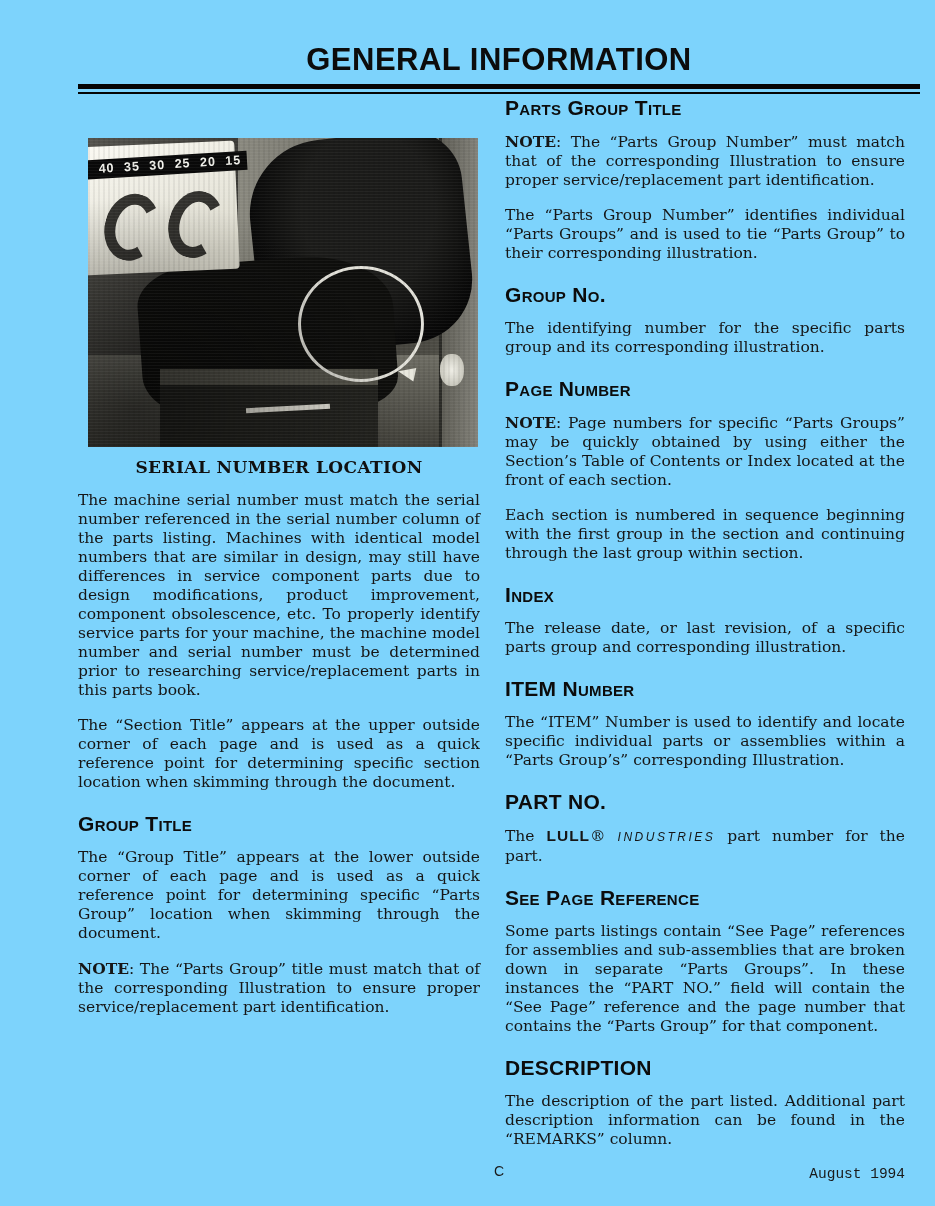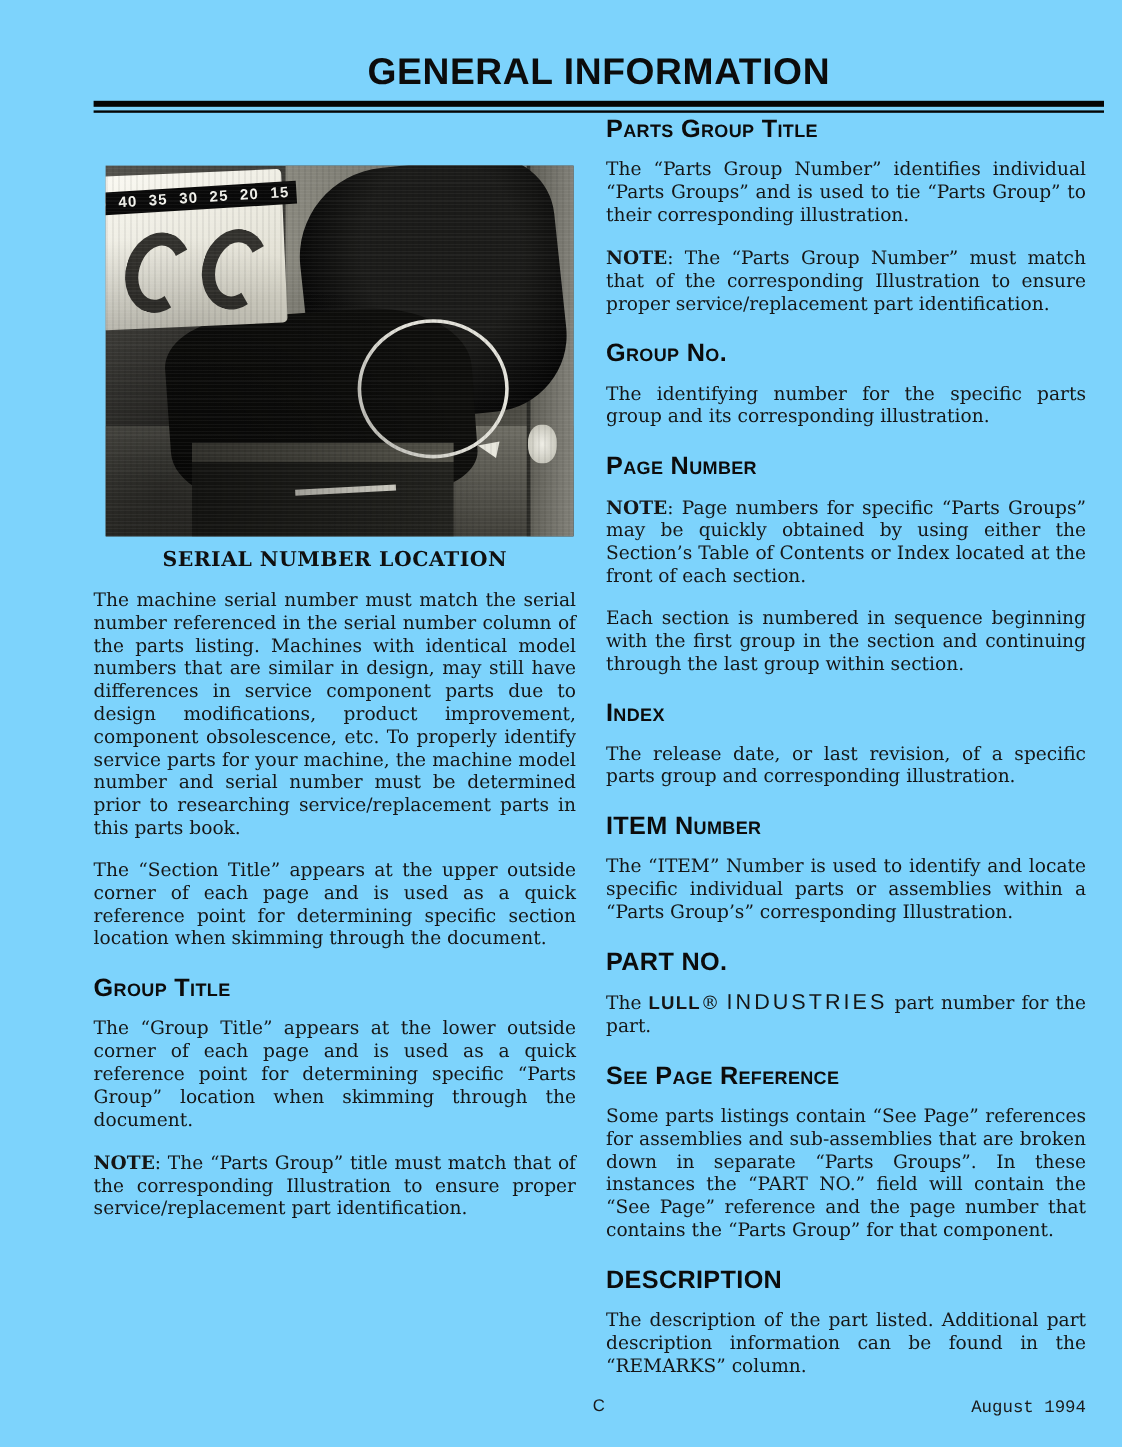--- a/index.html
+++ b/index.html
@@ -19,21 +19,21 @@
   p.body{font-size:15.5px;line-height:19px;text-align:justify;margin:0 0 16px;color:#161616;}
   h3.sec-head{font-family:"Liberation Sans","DejaVu Sans",sans-serif;font-weight:700;font-variant:small-caps;
     font-size:21px;letter-spacing:.3px;margin:20px 0 12px;color:#0c0c0c;}
   h2.main-head{font-family:"Liberation Sans","DejaVu Sans",sans-serif;font-weight:700;font-variant:small-caps;
     font-size:26px;letter-spacing:.3px;margin:28px 0 2px;color:#0c0c0c;}
   .first-head{margin-top:0 !important;}
 
   .caption{font-weight:700;font-size:17px;text-align:center;letter-spacing:.4px;margin:10px 0 0;color:#101010;}
 
   .brand-lull{font-family:"Liberation Sans",sans-serif;font-weight:700;letter-spacing:1px;}
-  .brand-industries{font-family:"Liberation Sans",sans-serif;font-weight:400;letter-spacing:2.5px;font-size:18px;}
+  .brand-industries{font-family:"Liberation Sans",sans-serif;font-weight:400;letter-spacing:2.5px;font-size:12px;font-style:italic;}
 
   
   .photo{position:relative;width:390px;height:309px;margin:14px 0 0 10px;overflow:hidden;
     background:linear-gradient(115deg,#55544e 0%,#3a3935 30%,#2c2b28 55%,#4a4942 80%,#5b5a52 100%);}
   .photo::before{content:"";position:absolute;inset:0;z-index:8;pointer-events:none;
     background:radial-gradient(ellipse at 12% 88%,rgba(0,0,0,.55),transparent 55%);}
   .photo::after{content:"";position:absolute;inset:0;z-index:9;pointer-events:none;
     background:repeating-linear-gradient(0deg,rgba(255,255,255,.045) 0 1px,transparent 1px 3px),
                repeating-linear-gradient(90deg,rgba(0,0,0,.06) 0 2px,transparent 2px 5px);}
   .ph-wall{position:absolute;left:150px;top:0;width:240px;height:135px;z-index:1;
@@ -112,22 +112,22 @@
     <p class="body">The “Section Title” appears at the upper outside corner of each page and is used as a quick reference point for determining specific section location when skimming through the document.</p>
 
     <h3 class="sec-head">Group Title</h3>
     <p class="body">The “Group Title” appears at the lower outside corner of each page and is used as a quick reference point for determining specific “Parts Group” location when skimming through the document.</p>
     <p class="body"><b>NOTE</b><span>: The “Parts Group” title must match that of the corresponding Illustration to ensure proper service/replacement part identification.</span></p>
   </div>
 
   <div class="col col-right">
 
     <h3 class="sec-head first-head">Parts Group Title</h3>
+    <p class="body"><b>NOTE</b><span>: The “Parts Group Number” must match that of the corresponding Illustration to ensure proper service/replacement part identification.</span></p>
     <p class="body">The “Parts Group Number” identifies individual “Parts Groups” and is used to tie “Parts Group” to their corresponding illustration.</p>
-    <p class="body"><b>NOTE</b><span>: The “Parts Group Number” must match that of the corresponding Illustration to ensure proper service/replacement part identification.</span></p>
 
     <h3 class="sec-head">Group No.</h3>
     <p class="body">The identifying number for the specific parts group and its corresponding illustration.</p>
 
     <h3 class="sec-head">Page Number</h3>
     <p class="body"><b>NOTE</b><span>: Page numbers for specific “Parts Groups” may be quickly obtained by using either the Section’s Table of Contents or Index located at the front of each section.</span></p>
     <p class="body">Each section is numbered in sequence beginning with the first group in the section and continuing through the last group within section.</p>
 
     <h3 class="sec-head">Index</h3>
     <p class="body">The release date, or last revision, of a specific parts group and corresponding illustration.</p>

